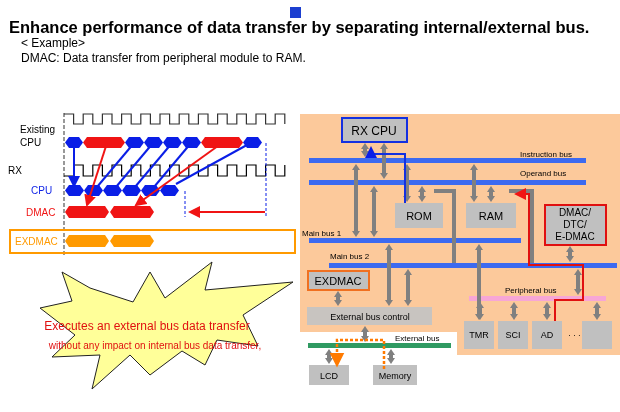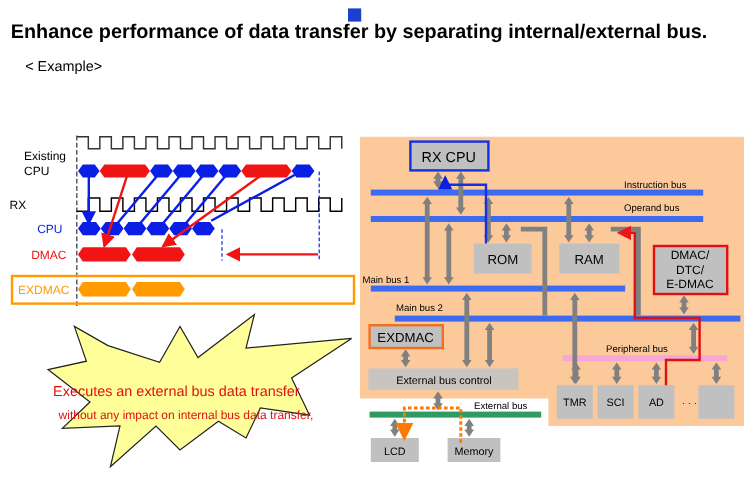--- a/index.html
+++ b/index.html
@@ -1,33 +1,34 @@
 <!DOCTYPE html>
 <html><head>
 <meta charset="utf-8">
 <style>
   html,body{margin:0;padding:0;background:#fff;}
   body{width:620px;height:412px;position:relative;overflow:hidden;font-family:"Liberation Sans",sans-serif;}
   .title{position:absolute;left:9px;top:7px;font-size:16.5px;font-weight:bold;color:#000;white-space:nowrap;display:flex;align-items:center;flex-direction:column;}
   .title .sq{display:inline-block;width:11px;height:11px;background:#1c3fd0;margin-right:7px;}
   .lines{position:absolute;left:21px;top:36px;font-size:12px;line-height:15px;color:#000;}
-  .lines div{white-space:nowrap;margin-top:12px;}
+  .lines div{white-space:nowrap;}
   svg{position:absolute;left:0;top:0;}
   .stxt{font-family:"Liberation Sans",sans-serif;}
 </style>
 </head>
 <body>
 
 <div class="title">
   <span class="sq"></span>
   <span>Enhance performance of data transfer by separating internal/external bus.</span>
 </div>
 
 <div class="lines">
   <div>&lt; Example&gt;</div>
+  <div>DMAC: Data transfer from peripheral module to RAM.</div>
 </div>
 
 <svg width="620" height="412">
   <defs>
     <marker id="arB" markerWidth="6" markerHeight="6" refX="5" refY="3" orient="auto">
         <path d="M0,0 L6,3 L0,6 z" fill="#0a1ee6"></path>
       </marker>
     <marker id="arR" markerWidth="6" markerHeight="6" refX="5" refY="3" orient="auto">
         <path d="M0,0 L6,3 L0,6 z" fill="#f01414"></path>
       </marker>

